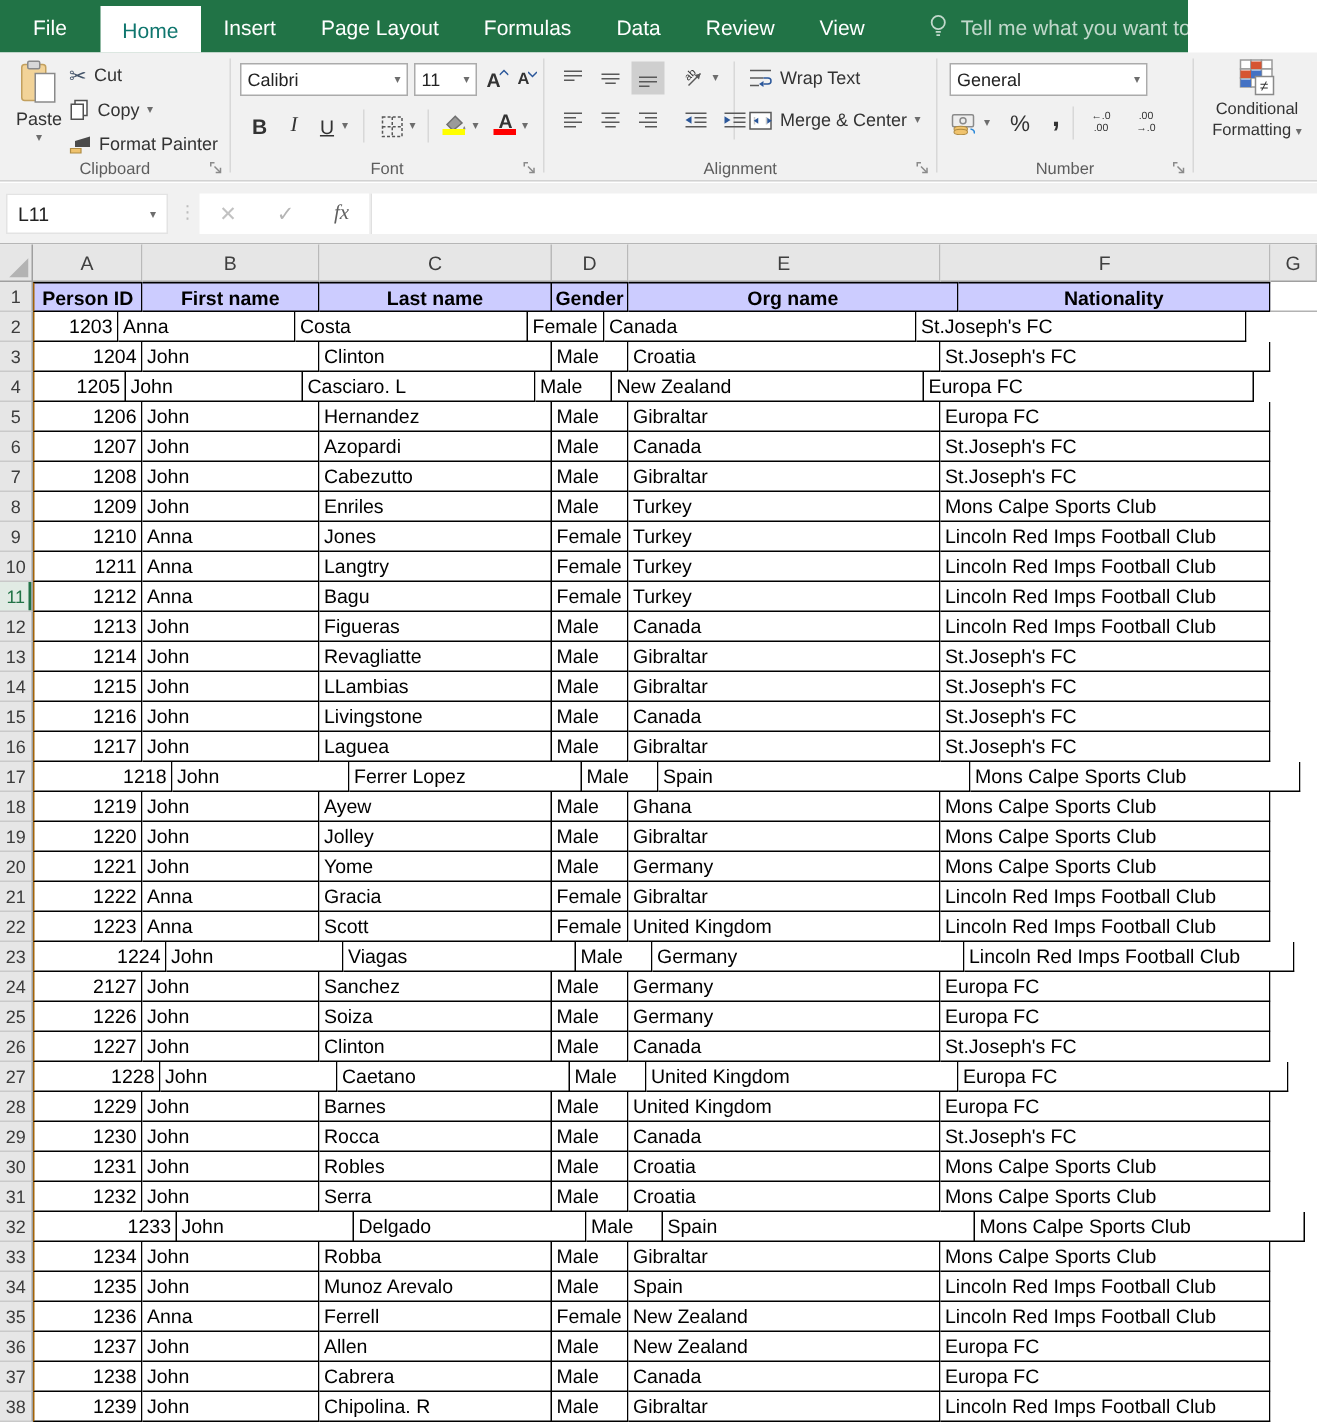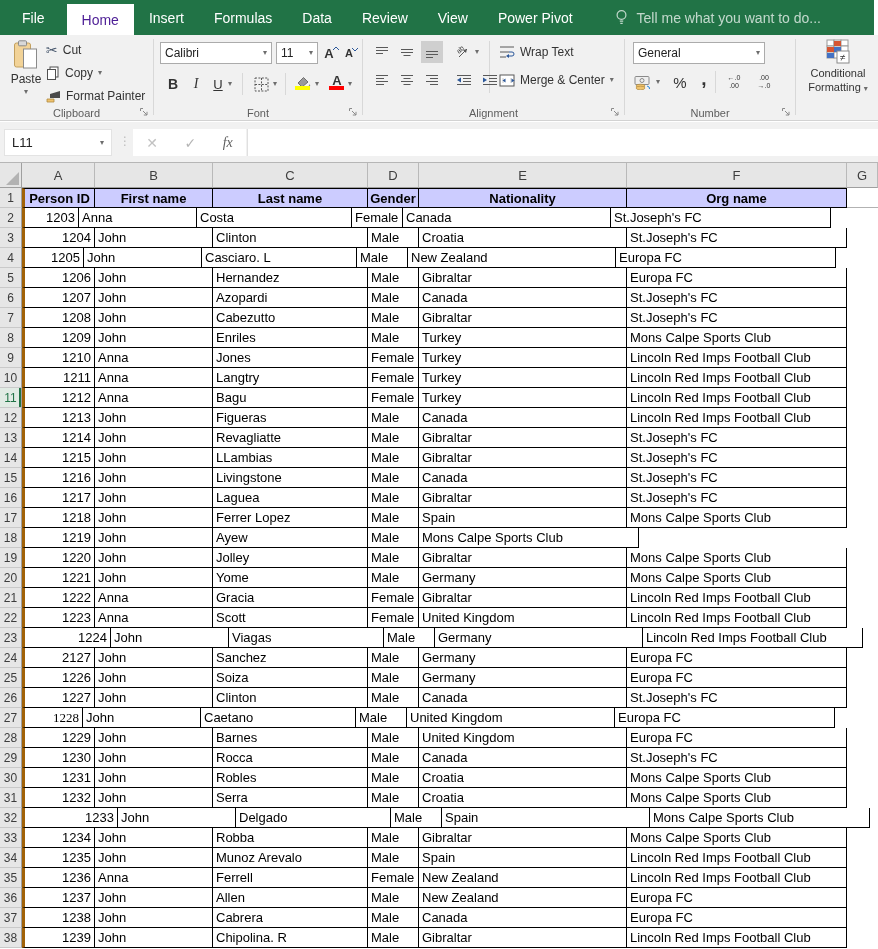--- a/index.html
+++ b/index.html
@@ -3,27 +3,27 @@
 <meta charset="utf-8">
 <style>
   * { box-sizing: border-box; margin: 0; padding: 0; }
   html,body { width:878px; height:949px; }
   body {
     position: relative; overflow: hidden; background:#fff;
     font-family:"Liberation Sans","DejaVu Sans",sans-serif;
     -webkit-font-smoothing: antialiased;
   }
   
-  .tabbar { position:absolute; top:0; left:0; width:874px; height:35px; background:#217346;
+  .tabbar { position:absolute; top:0; left:0; width:792px; height:35px; background:#217346;
             display:flex; align-items:flex-end; }
   .tabs { display:flex; align-items:flex-end; height:100%; }
   .tab { height:35px; display:flex; align-items:center; padding:0 15px; color:#fff;
          font-size:14px; white-space:nowrap; }
   .tab.file { padding:0 22px; }
-  .tab.active { background:#fff; color:#4c1d95; height:31px; }
+  .tab.active { background:#fff; color:#0f766e; height:31px; }
   .tellme { display:flex; align-items:center; gap:8px; margin-left:26px; height:35px;
             color:rgba(255,255,255,.72); font-size:14px; white-space:nowrap; }
   
   .ribbon { position:absolute; top:35px; left:0; width:878px; height:86px; background:#f1f1f1;
             border-bottom:1px solid #d2d2d2; font-size:12px; color:#333; }
   .rsep { position:absolute; top:4px; width:1px; height:76px; background:#d8d8d8; }
   .rgroup { position:absolute; top:0; height:86px; }
   .rgroup-label { position:absolute; bottom:2px; left:0; right:0; text-align:center;
                   font-size:11px; color:#5d5d5d; }
   .launcher { position:absolute; right:3px; bottom:3px; width:11px; height:11px; }
@@ -68,42 +68,42 @@
             border-bottom:1px solid #9f9f9f; display:flex; align-items:center; justify-content:center;
             font-size:13px; color:#3f3f3f; }
   .row { display:flex; height:20px; }
   .rowhdr { width:22px; background:#e6e6e6; border-right:1px solid #9f9f9f;
             border-bottom:1px solid #c9c9c9; display:flex; align-items:center; justify-content:center;
             font-size:12px; color:#3c3c3c; }
   .rowhdr.sel { background:#e1ebe4; color:#217346; box-shadow:inset -2px 0 0 #217346; font-weight:normal; }
   .cell { height:20px; border-right:1px solid #000; border-bottom:1px solid #000;
           font-size:13px; color:#000; display:flex; align-items:center; overflow:hidden;
           white-space:nowrap; padding:0 3px; background:#fff; }
-  .cell.first { border-left:3px solid #a16207; }
+  .cell.first { border-left:1px solid #a16207; }
   .row.r1 .cell { border-top:1px solid #000; background:#ccccff; font-weight:bold;
                   justify-content:center; }
   .cell.num { justify-content:flex-end; }
   .gcell { height:20px; background:#fff; border:none; flex:1; }
   .gcell.under { border-bottom:1px solid #b2b2b2; }
   .icon { flex:0 0 auto; display:inline-flex; }
   .cuticon { color:#44546a; font-size:14px; line-height:1; }
 </style>
 </head>
 <body>
 
 <div class="tabbar">
   <div class="tabs" id="tabs">
       <div class="tab file">File</div>
       <div class="tab active">Home</div>
       <div class="tab">Insert</div>
+      <div class="tab">Page Layout</div>
       <div class="tab">Formulas</div>
       <div class="tab">Data</div>
       <div class="tab">Review</div>
       <div class="tab">View</div>
-      <div class="tab">Power Pivot</div>
     </div>
   <div class="tellme">
     <span class="icon">
       <svg width="15" height="17" viewBox="0 0 15 17">
           <g stroke="rgba(255,255,255,.72)" stroke-width="1.2" fill="none">
             <circle cx="7.5" cy="6" r="4.4"></circle>
             <path d="M5.8 12.2 h3.4 M6.3 14.4 h2.4"></path>
           </g>
         </svg>
     </span>
@@ -446,22 +446,22 @@
       <div class="chcell" style="width: 220px;">F</div>
       <div class="chcell" style="width: 31px;">G</div>
     </div>
   <div id="rows">
       <div class="row r1">
         <div class="rowhdr">1</div>
         <div class="cell first" style="width: 73px;">Person ID</div>
         <div class="cell" style="width: 118px;">First name</div>
         <div class="cell" style="width: 155px;">Last name</div>
         <div class="cell" style="width: 51px;">Gender</div>
+        <div class="cell" style="width: 220px;">Org name</div>
         <div class="cell" style="width: 208px;">Nationality</div>
-        <div class="cell" style="width: 220px;">Org name</div>
         <div class="gcell under"></div>
       </div>
       <div class="row">
         <div class="rowhdr">2</div>
         <div class="cell first num" style="width: 57px;">1203</div>
         <div class="cell" style="width: 118px;">Anna</div>
         <div class="cell" style="width: 155px;">Costa</div>
         <div class="cell" style="width: 51px;">Female</div>
         <div class="cell" style="width: 208px;">Canada</div>
         <div class="cell" style="width: 220px;">St.Joseph's FC</div>
@@ -602,34 +602,35 @@
         <div class="cell first num" style="width: 73px;">1217</div>
         <div class="cell" style="width: 118px;">John</div>
         <div class="cell" style="width: 155px;">Laguea</div>
         <div class="cell" style="width: 51px;">Male</div>
         <div class="cell" style="width: 208px;">Gibraltar</div>
         <div class="cell" style="width: 220px;">St.Joseph's FC</div>
         <div class="gcell"></div>
       </div>
       <div class="row">
         <div class="rowhdr">17</div>
-        <div class="cell first num" style="width: 73px; text-align: center;">1218</div>
+        <div class="cell first num" style="width: 93px; text-align: center;">1218</div>
         <div class="cell" style="width: 118px;">John</div>
         <div class="cell" style="width: 155px;">Ferrer Lopez</div>
         <div class="cell" style="width: 51px;">Male</div>
         <div class="cell" style="width: 208px;">Spain</div>
         <div class="cell" style="width: 220px;">Mons Calpe Sports Club</div>
         <div class="gcell"></div>
       </div>
       <div class="row">
         <div class="rowhdr">18</div>
         <div class="cell first num" style="width: 73px;">1219</div>
         <div class="cell" style="width: 118px;">John</div>
         <div class="cell" style="width: 155px;">Ayew</div>
         <div class="cell" style="width: 51px;">Male</div>
+        <div class="cell" style="width: 208px;">Ghana</div>
         <div class="cell" style="width: 220px;">Mons Calpe Sports Club</div>
         <div class="gcell"></div>
       </div>
       <div class="row">
         <div class="rowhdr">19</div>
         <div class="cell first num" style="width: 73px;">1220</div>
         <div class="cell" style="width: 118px;">John</div>
         <div class="cell" style="width: 155px;">Jolley</div>
         <div class="cell" style="width: 51px;">Male</div>
         <div class="cell" style="width: 208px;">Gibraltar</div>
@@ -701,21 +702,21 @@
         <div class="cell first num" style="width: 73px;">1227</div>
         <div class="cell" style="width: 118px;">John</div>
         <div class="cell" style="width: 155px;">Clinton</div>
         <div class="cell" style="width: 51px;">Male</div>
         <div class="cell" style="width: 208px;">Canada</div>
         <div class="cell" style="width: 220px;">St.Joseph's FC</div>
         <div class="gcell"></div>
       </div>
       <div class="row">
         <div class="rowhdr">27</div>
-        <div class="cell first num" style="width: 61px; font-family: Liberation Serif, serif;">1228</div>
+        <div class="cell first num" style="width: 85px;">1228</div>
         <div class="cell" style="width: 118px;">John</div>
         <div class="cell" style="width: 155px;">Caetano</div>
         <div class="cell" style="width: 51px;">Male</div>
         <div class="cell" style="width: 208px;">United Kingdom</div>
         <div class="cell" style="width: 220px;">Europa FC</div>
         <div class="gcell"></div>
       </div>
       <div class="row">
         <div class="rowhdr">28</div>
         <div class="cell first num" style="width: 73px;">1229</div>

